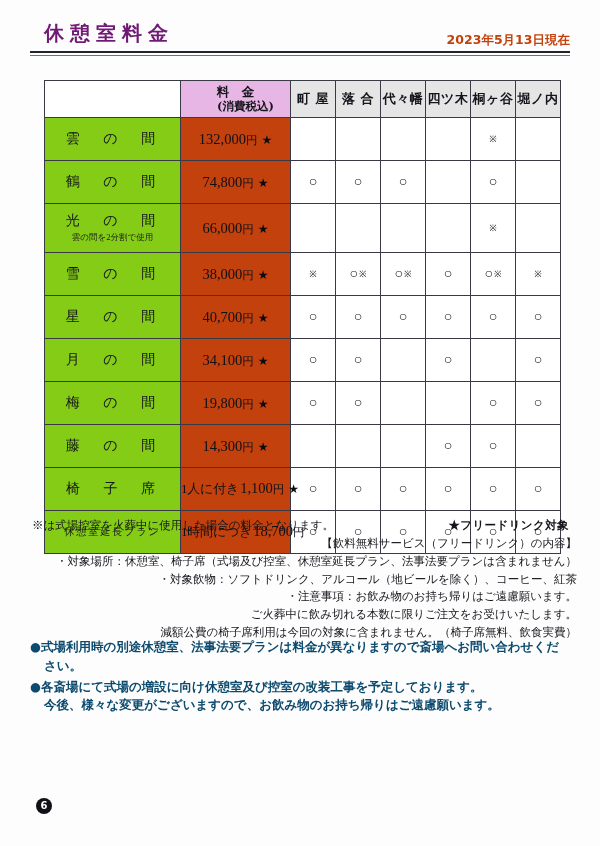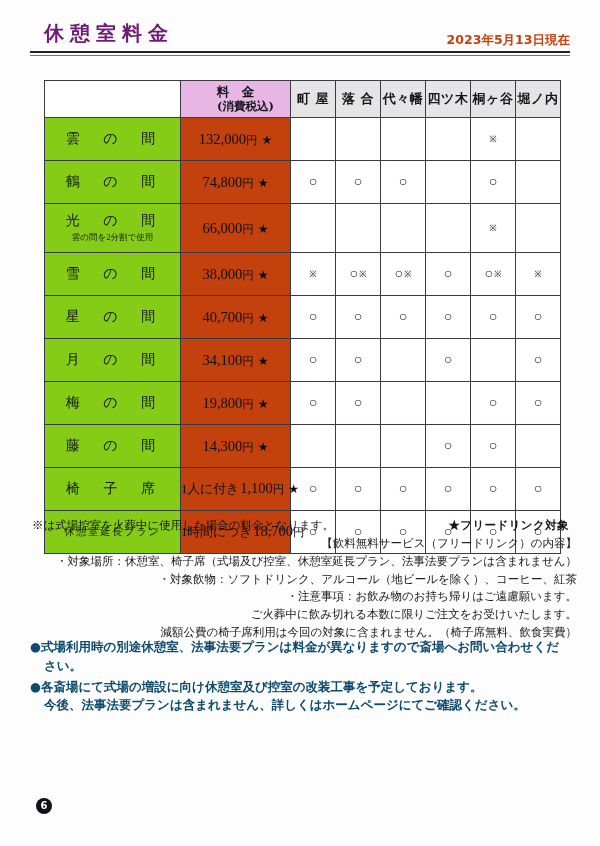--- a/index.html
+++ b/index.html
@@ -432,18 +432,18 @@
     <div class="note-line indent1">【飲料無料サービス（フリードリンク）の内容】</div>
     <div class="note-line indent2">・対象場所：休憩室、椅子席（式場及び控室、休憩室延長プラン、法事法要プランは含まれません）</div>
     <div class="note-line indent2">・対象飲物：ソフトドリンク、アルコール（地ビールを除く）、コーヒー、紅茶</div>
     <div class="note-line indent2">・注意事項：お飲み物のお持ち帰りはご遠慮願います。</div>
     <div class="note-line indent3">ご火葬中に飲み切れる本数に限りご注文をお受けいたします。</div>
     <div class="note-line indent3">減額公費の椅子席利用は今回の対象に含まれません。（椅子席無料、飲食実費）</div>
   </div>
 
   <div class="bullets">
       <div class="bullet"><span>●</span><div style="display: inline;">式場利用時の別途休憩室、法事法要プランは料金が異なりますので斎場へお問い合わせくだ</div><div class="cont">さい。</div></div>
-      <div class="bullet gap"><span>●</span><div style="display: inline;">各斎場にて式場の増設に向け休憩室及び控室の改装工事を予定しております。</div><div class="cont">今後、法事法要プランは含まれません、詳しくはホームページにてご確認ください。</div></div>
+      <div class="bullet gap"><span>●</span><div style="display: inline;">各斎場にて式場の増設に向け休憩室及び控室の改装工事を予定しております。</div><div class="cont">今後、様々な変更がございますので、お飲み物のお持ち帰りはご遠慮願います。</div></div>
     </div>
 
   <div class="page-num">6</div>
 
 </div>
 
 </body></html>

